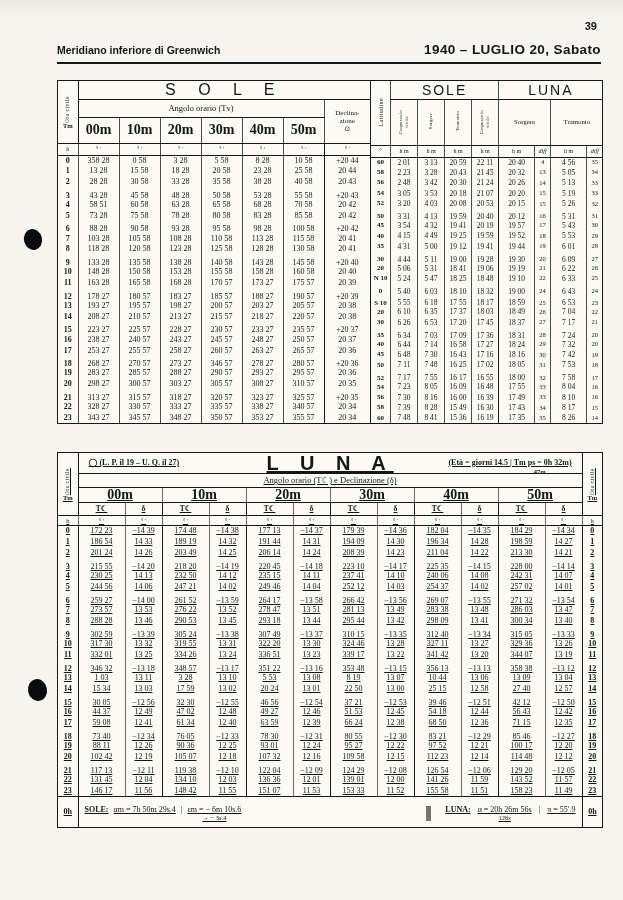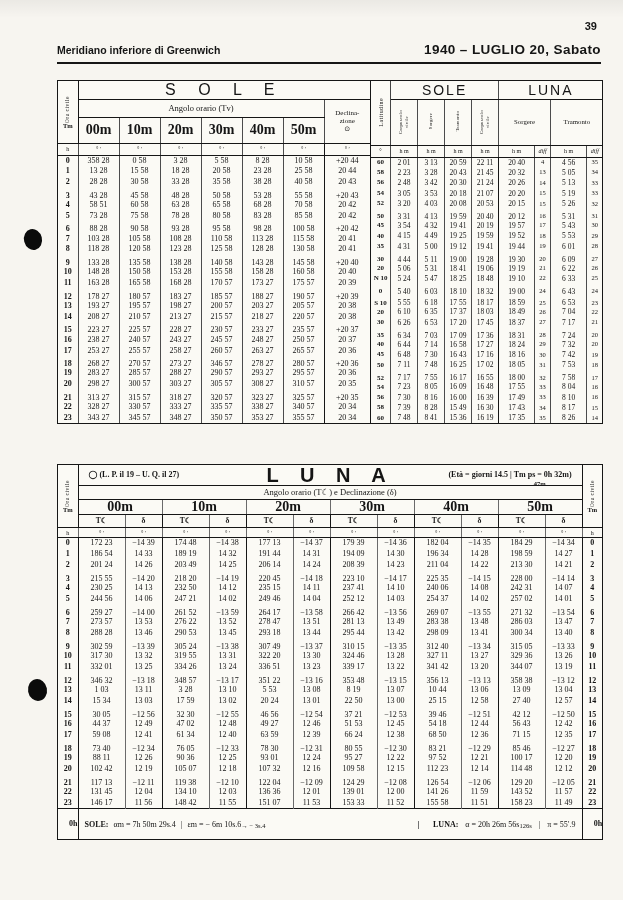--- a/index.html
+++ b/index.html
@@ -21,21 +21,21 @@
   .header-left{ font-family:"Liberation Sans",sans-serif; font-weight:bold; font-size:10.5px; }
   .header-right{ font-family:"Liberation Sans",sans-serif; font-weight:bold; font-size:13.5px; letter-spacing:.4px; }
   .header-rule{ position:absolute; top:62px; left:57px; width:544px; border-top:2px solid #161616; }
 
   .hole{ position:absolute; background:#0b0b0b; border-radius:50%; }
   .hole1{ left:24px; top:229px; width:18px; height:21px; transform:rotate(-14deg); }
   .hole2{ left:28px; top:679px; width:19px; height:22px; transform:rotate(-10deg); }
 
   .table-frame{ position:absolute; left:57px; width:546px; border:1.5px solid #161616; background:#fbfaf5; }
   .top-frame{ top:80px; display:flex; align-items:stretch; }
-  .bottom-frame{ top:464px; }
+  .bottom-frame{ top:452px;text-decoration:underline; }
 
   table.t{ border-collapse:collapse; table-layout:fixed; }
   .t th,.t td{ padding:0; margin:0; font-weight:normal; text-align:center; line-height:1; overflow:hidden; }
 
   
   .sun-table{ width:312px; font-size:8px; }
   .sun-table td{ height:10.8px; }
   .sun-table td:first-child{ font-weight:bold; }
   .rise-table{ width:232px; font-size:7.5px; border-left:1.5px solid #161616; }
   .rise-table td{ height:10.4px; }
@@ -83,30 +83,30 @@
   .moon-title{ height:20px; border-bottom:1px solid #161616; }
   .mtr{ display:flex; align-items:center; padding:0 10px; }
   .phase-note{ flex:1; text-align:left; font-size:8px; font-weight:bold; }
   .moon-big{ font-family:"Liberation Sans",sans-serif; font-weight:bold; font-size:20px; letter-spacing:8px; }
   .age-note{ flex:1; text-align:right; font-size:8px; font-weight:bold; position:relative; }
   .age-sub{ position:absolute; right:26px; top:10px; font-size:6.5px; font-weight:bold; }
   .moon-sub{ font-weight:bold; font-size:8.5px; height:14px; border-bottom:1px solid #161616; }
   .moon-colheads th{ height:13px; }
   .td-row th{ font-weight:bold; font-size:7.5px; height:13px; border-bottom:1px solid #161616; }
   .moon-table .units th{ height:10px; }
-  .moon-table tfoot td{ border-top:1.5px solid #161616; height:30px; font-size:8px;text-align:right; }
+  .moon-table tfoot td{ border-top:1.5px solid #161616; height:30px; font-size:8px; }
   .f-hour{ font-weight:bold; }
   tfoot td:first-child{ border-right:1.2px solid #161616; }
   tfoot td:last-child{ border-left:1.2px solid #161616; }
   .foot-flex{ display:flex; justify-content:space-between; align-items:flex-start; padding:3px 6px 0; }
   .foot-sole,.foot-luna{ display:flex; gap:5px; align-items:flex-start; }
-  .foot-luna{ border-left:1px solid #737373; padding-left:14px;gap:7px; }
+  .foot-luna{ border-left:5px solid #737373; padding-left:14px;gap:7px; }
   .fl{ font-weight:bold; }
   .sep{ color:#161616; }
-  .eps-wrap,.alpha-wrap{ display:inline-flex; align-items:center; }
+  .eps-wrap,.alpha-wrap{ display:inline-flex; flex-direction:column; align-items:center; }
   .fsub{ font-size:6.5px; margin-top:1px; }
 </style>
 </head>
 <body>
 
 <div class="page-number">39</div>
 
 <div class="header">
   <span class="header-left">Meridiano inferiore di Greenwich</span>
   <span class="header-right">1940 – LUGLIO 20, Sabato</span>

